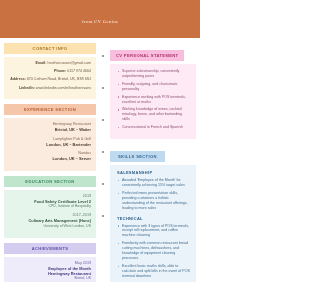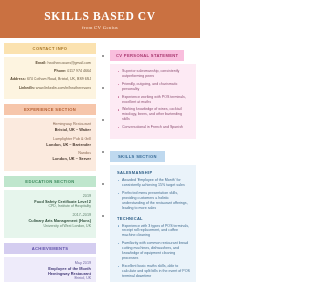--- a/index.html
+++ b/index.html
@@ -143,21 +143,20 @@
     margin: 0 0 3px 0;
   }
   .skill-group { margin-bottom: 5px; }
 </style>
 </head>
 <body>
 
 <div class="page">
 
   <div class="header">
-    <h1>SKILLS BASED CV</h1>
     <div class="sub">from CV Genius</div>
   </div>
 
   <div class="body">
 
     <div class="col-left">
 
       <div class="block">
         <div class="chip chip-contact">CONTACT INFO</div>
         <div class="panel panel-contact">

